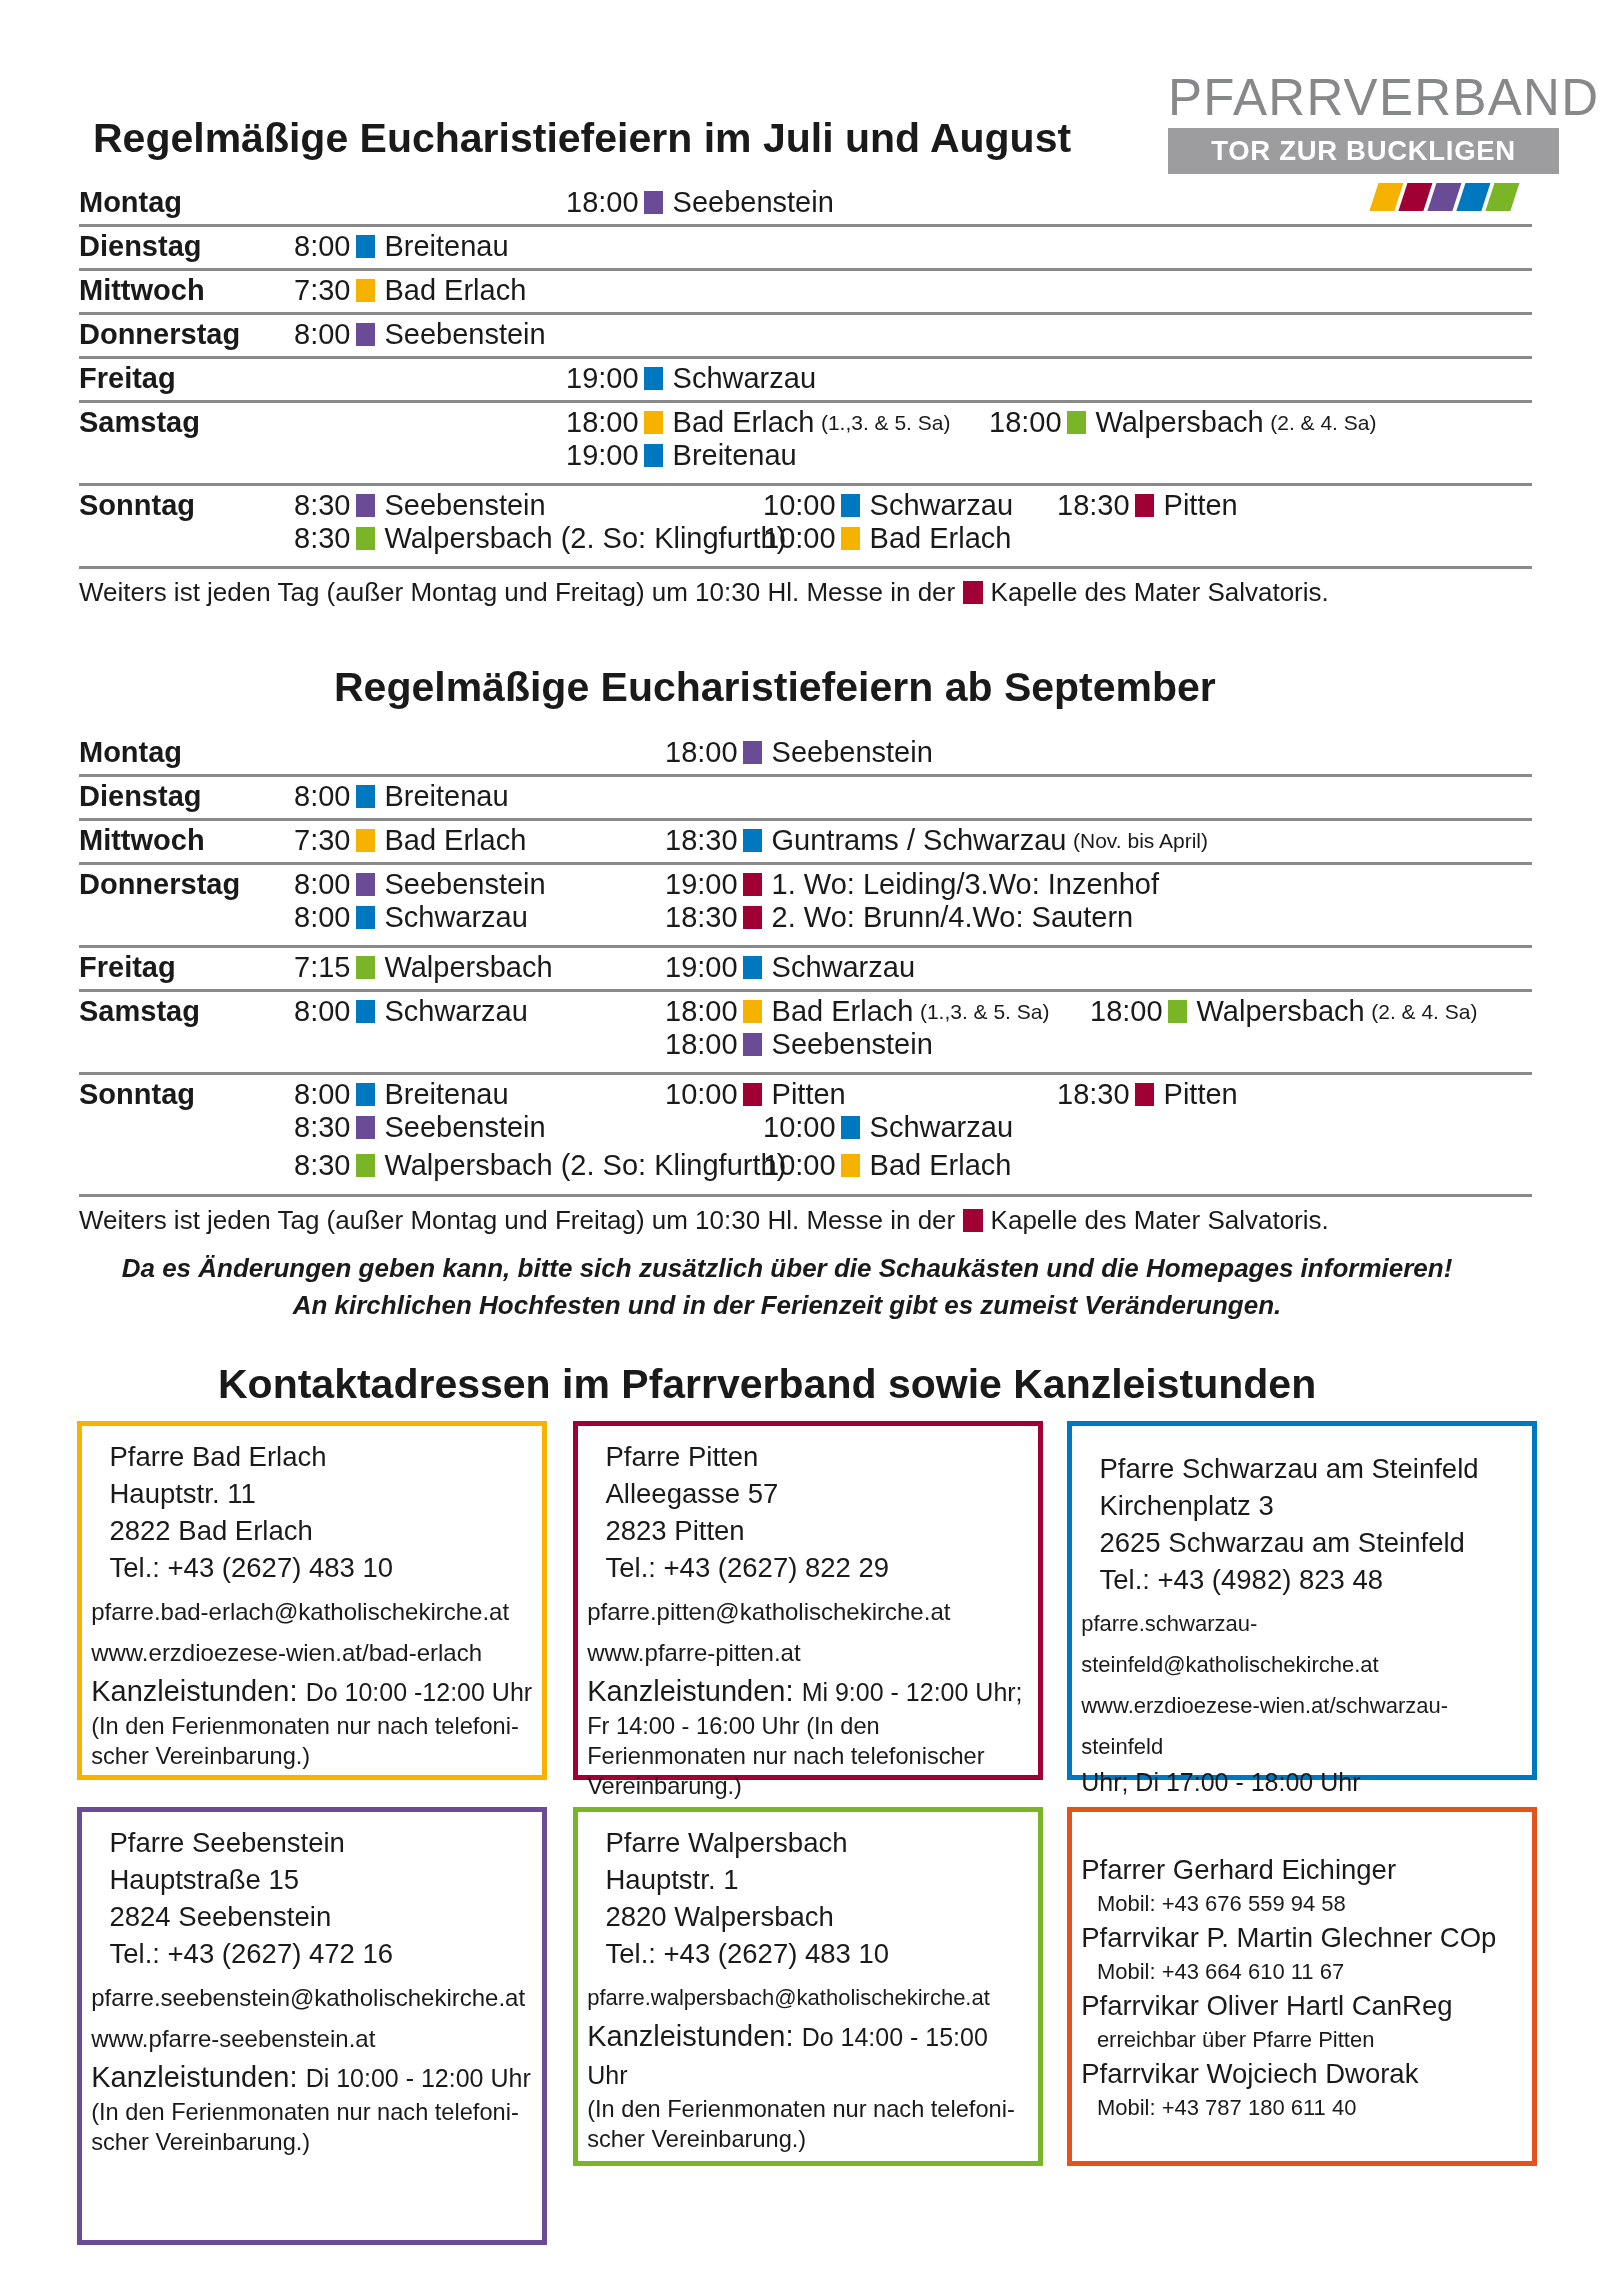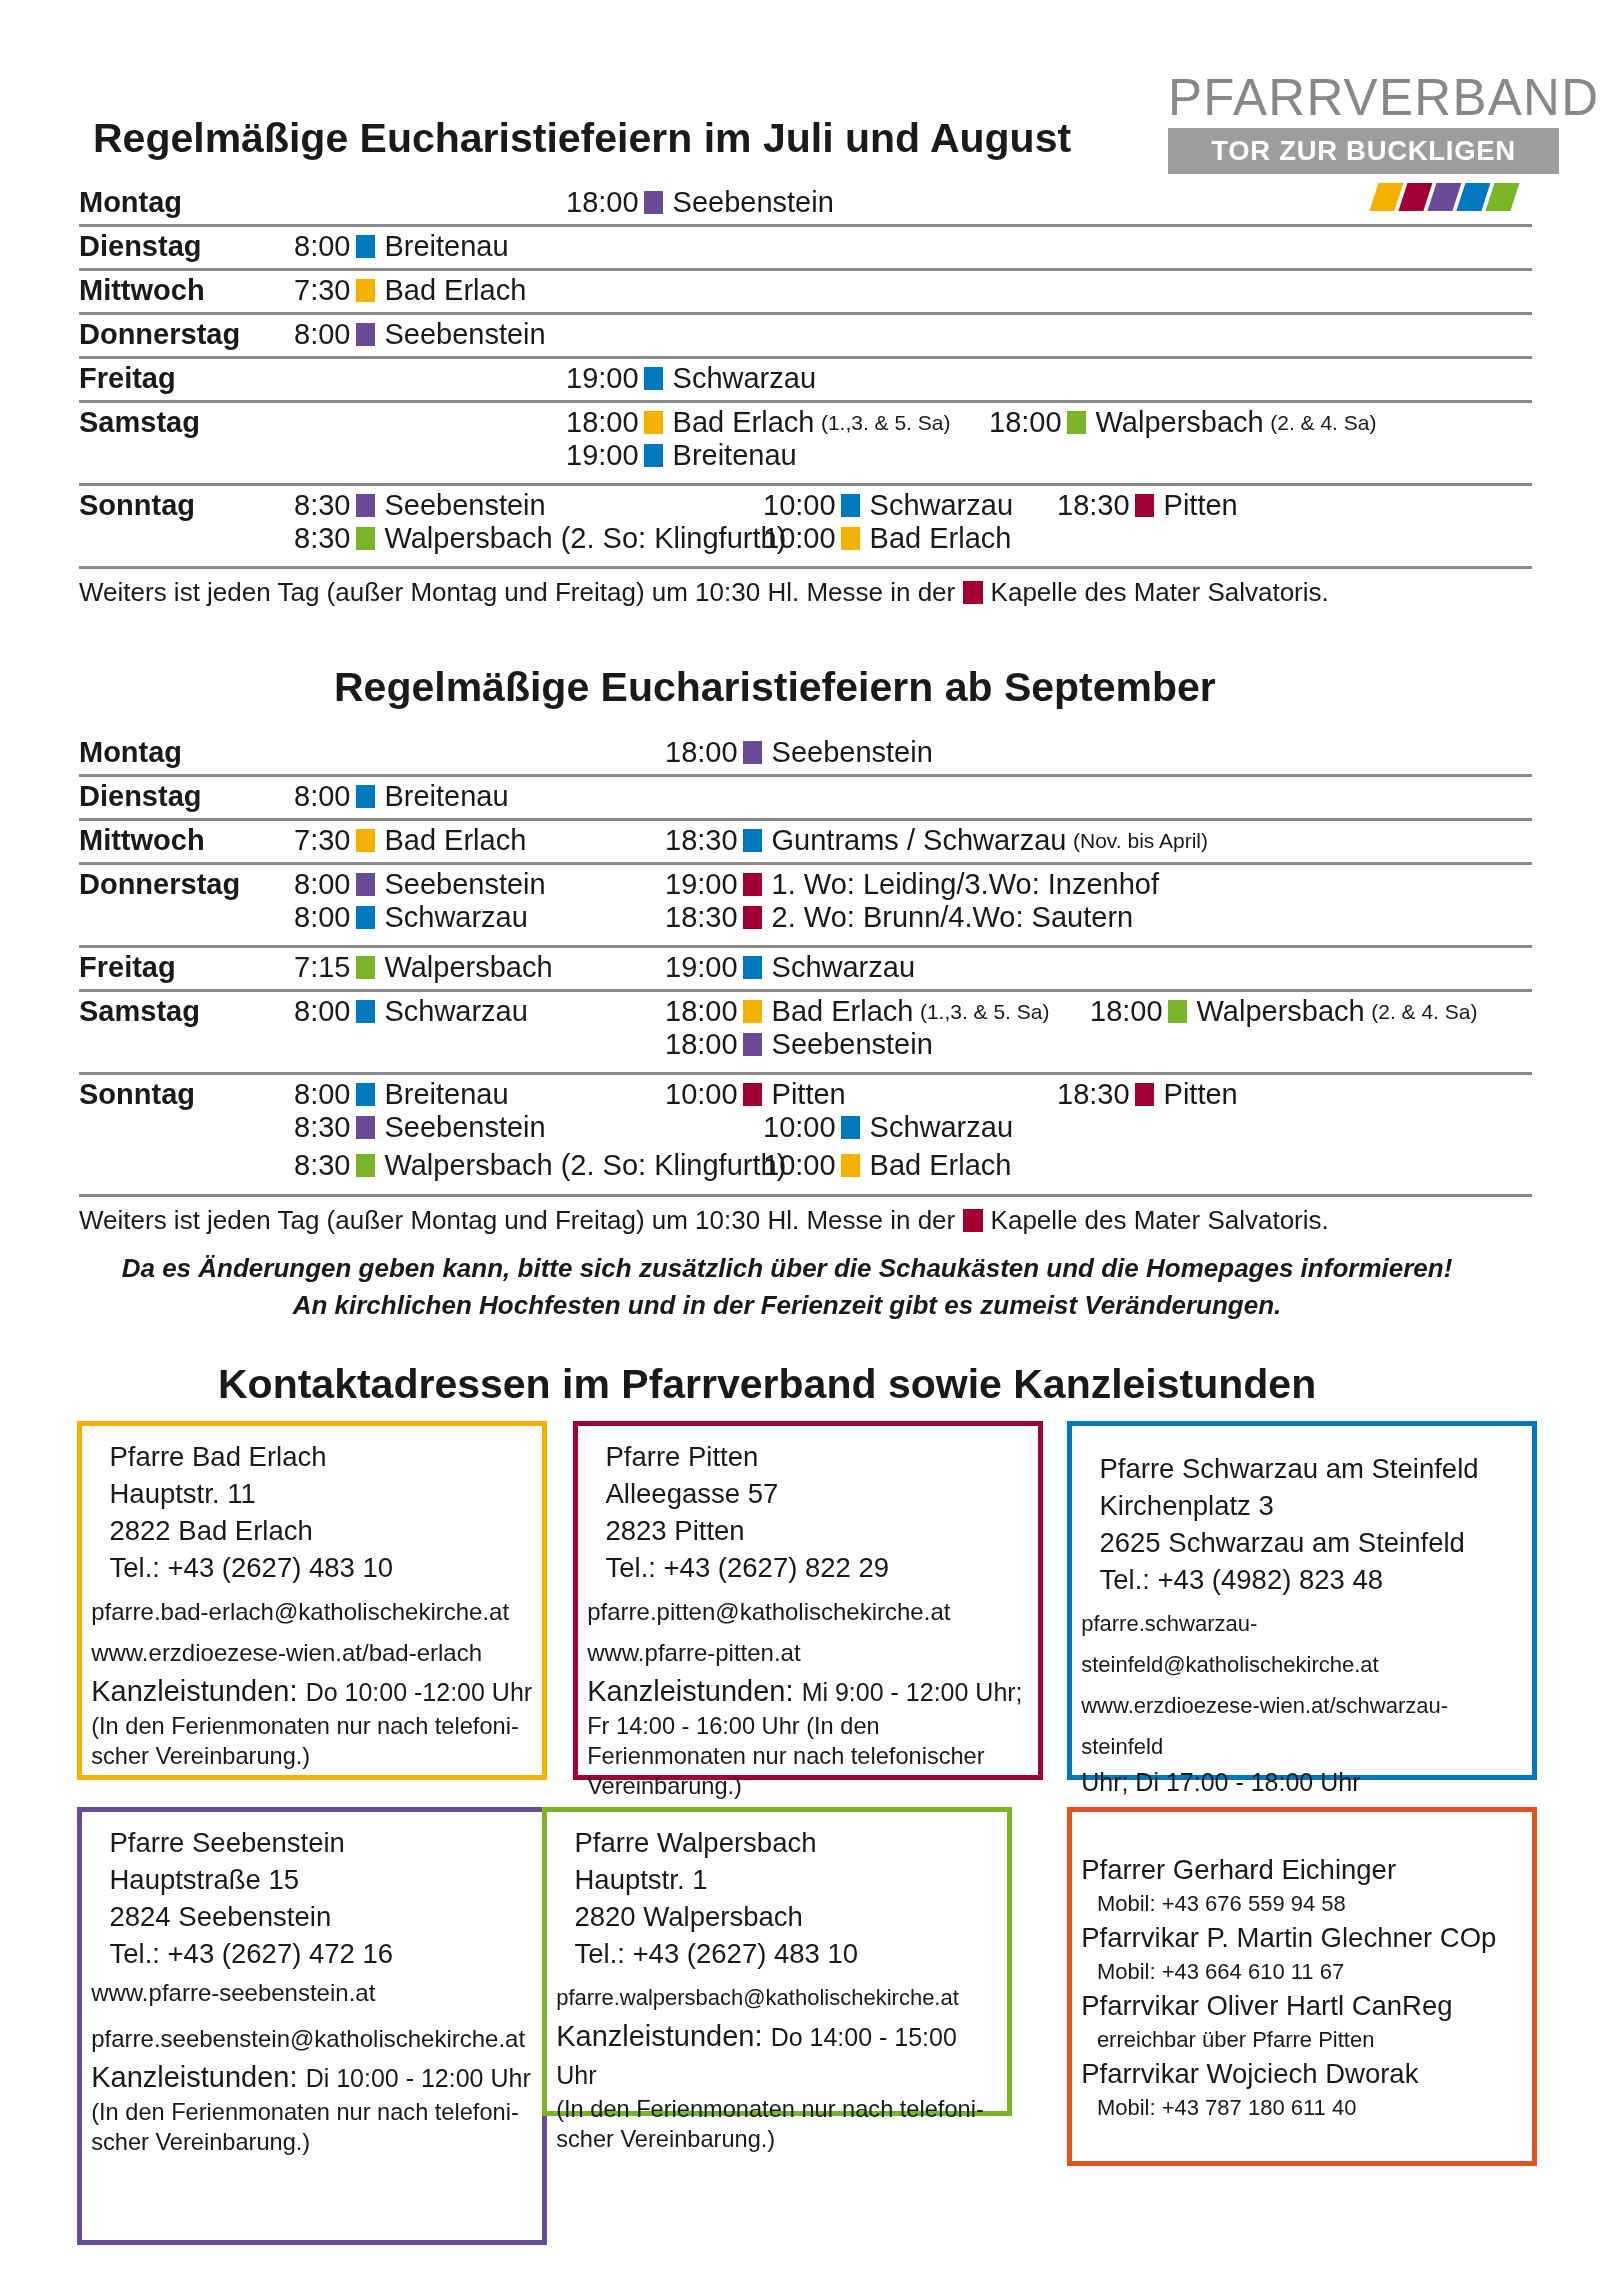--- a/index.html
+++ b/index.html
@@ -366,27 +366,27 @@
   <div class="mail" style="margin-top:5.2px;font-size:22px">pfarre.schwarzau-steinfeld@katholischekirche.at</div>
   <div class="mail" style="font-size:22px">www.erzdioezese-wien.at/schwarzau-steinfeld</div>
   <div class="kzn" style="font-size:25px">Uhr; Di 17:00 - 18:00 Uhr</div>
 </div>
 
 <div class="box" style="left:77px;top:1807px;height:438px;border-color:#6a4b96">
   <div class="l1">Pfarre Seebenstein</div>
   <div class="l1">Hauptstraße 15</div>
   <div class="l1">2824 Seebenstein</div>
   <div class="l1">Tel.: +43 (2627) 472 16</div>
+  <div class="mail" style="margin-top:5.2px">pfarre.seebenstein@katholischekirche.at</div>
   <div class="mail">www.pfarre-seebenstein.at</div>
-  <div class="mail" style="margin-top:5.2px">pfarre.seebenstein@katholischekirche.at</div>
   <div class="kz"><span>Kanzleistunden:</span> <small>Di  10:00 - 12:00 Uhr</small></div>
   <div class="kzn">(In den Ferienmonaten nur nach telefoni-scher Vereinbarung.)</div>
 </div>
 
-<div class="box" style="left:542px;top:1807px;height:309px;border-color:#7ab527">
+<div class="box" style="left:573px;top:1807px;height:359px;border-color:#7ab527">
   <div class="l1">Pfarre Walpersbach</div>
   <div class="l1">Hauptstr. 1</div>
   <div class="l1">2820 Walpersbach</div>
   <div class="l1">Tel.: +43 (2627) 483 10</div>
   <div class="mail" style="margin-top:5.2px;font-size:22px">pfarre.walpersbach@katholischekirche.at</div>
   <div class="kz"><span>Kanzleistunden:</span> <small>Do 14:00 - 15:00  Uhr</small></div>
   <div class="kzn">(In den Ferienmonaten nur nach telefoni-scher Vereinbarung.)</div>
 </div>
 
 <div class="box" style="left:1067px;top:1807px;height:359px;border-color:#e2541b;padding-top:39px">

